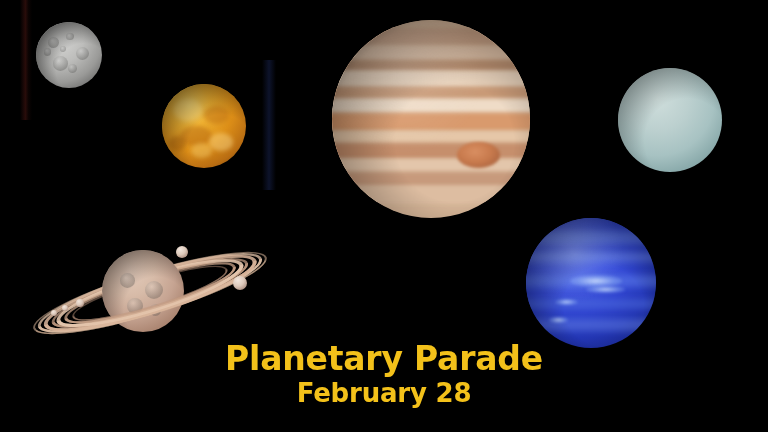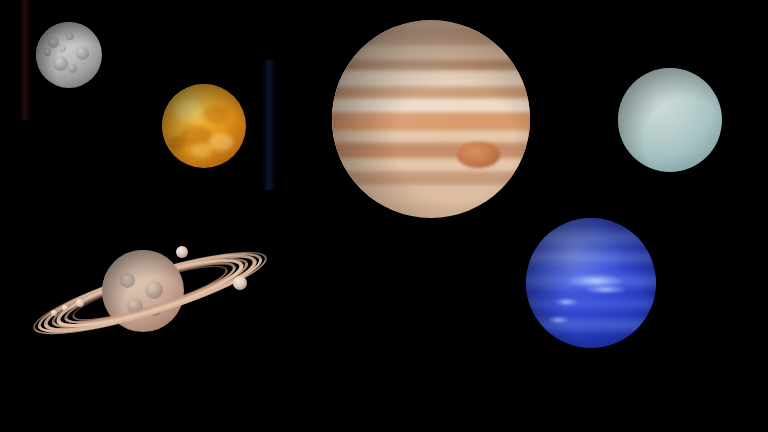--- a/index.html
+++ b/index.html
@@ -322,14 +322,18 @@
       </div>
   </div>
   <div id="saturn-moons">
       <div class="moon" style="left: 51px; top: 310px; width: 6px; height: 6px;"></div>
       <div class="moon" style="left: 62px; top: 305px; width: 6px; height: 6px;"></div>
       <div class="moon" style="left: 76px; top: 299px; width: 8px; height: 8px;"></div>
       <div class="moon" style="left: 176px; top: 246px; width: 12px; height: 12px;"></div>
       <div class="moon" style="left: 233px; top: 276px; width: 14px; height: 14px;"></div>
     </div>
 
+  <div id="title-block">
+    <span id="title-main">Planetary Parade</span>
+    <span id="title-sub">February 28</span>
+  </div>
 
 </div>
 
 </body></html>

